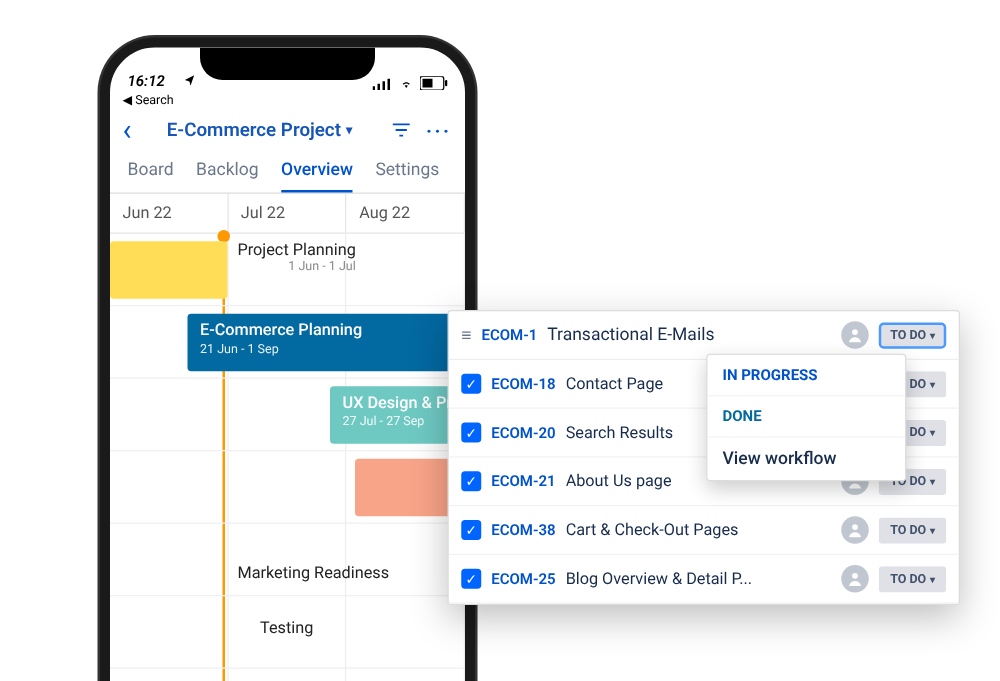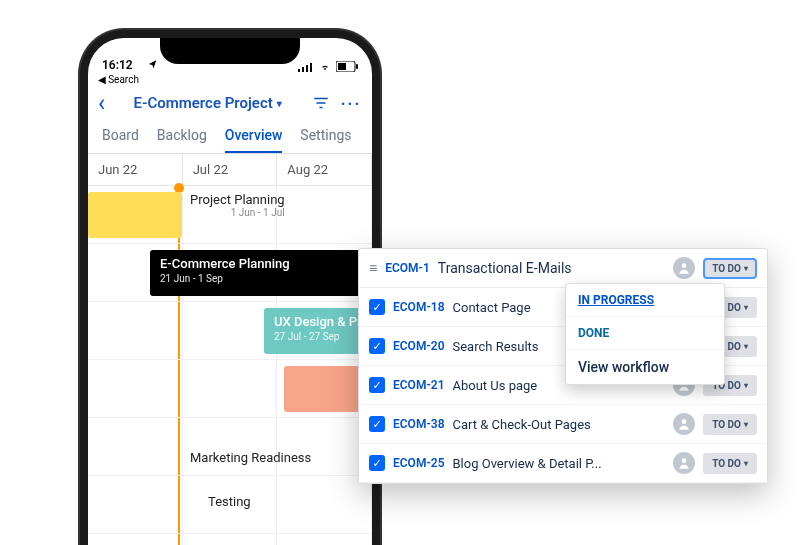--- a/index.html
+++ b/index.html
@@ -22,21 +22,21 @@
     width: 140px; height: 26px;
     background: #000;
     border-bottom-left-radius: 18px;
     border-bottom-right-radius: 18px;
     z-index: 10;
   }
   .status-bar {
     display: flex; justify-content: space-between; align-items: flex-end;
     height: 36px; padding: 0 14px 2px; font-size: 12px; font-weight: 600;
   }
-  .status-left { display: flex; align-items: flex-end; gap: 15px; }
+  .status-left { display: flex; align-items: flex-end; gap: 15px; font-style: italic; }
   .status-right { display: flex; align-items: center; gap: 4px; }
   .back-search { font-size:10px; padding-left:10px; color:#000; }
   .signal svg, .wifi svg, .battery svg { display:block; }
 
   .nav-row {
     display: flex; align-items: center; padding: 6px 10px; gap: 8px; color:#0052CC;
   }
   .back-chevron { font-size: 24px; line-height: 1; color:#0052CC; }
   .project-title-wrap { flex:1; display:flex; justify-content:center; align-items:center; gap:4px; font-size:15px; font-weight:600; color:#1656b9; }
   .nav-icon { width:22px; display:flex; justify-content:center; color:#0052CC; }
@@ -62,21 +62,21 @@
   }
 
   .epic-row { position:relative; height:58px; border-bottom:1px solid #f0f0f0; }
   .epic-bar {
     position:absolute; top:6px; height:46px; border-radius:3px; padding:6px 10px;
     font-size:12px; color:#fff; overflow:hidden; white-space:nowrap;
   }
   .epic-title { font-size:13px; font-weight:500; }
   .epic-dates { font-size:10px; opacity:0.9; margin-top:2px; }
   .yellow { background:#ffdd57; } 
-  .purple { background:#000000; }
+  .purple { background:#0369a1; }
   .teal   { background:#6fc9c3; }
   .salmon { background:#f8a488; }
   .label-after {
     position:absolute; top:6px; font-size:13px; color:#222;
   }
   .label-after .sub { font-size:10px; color:#888; }
 
   
   .panel {
     position:absolute; left:358px; top:248px; width:410px;
@@ -112,21 +112,21 @@
   .child-title { flex:1; color:#172B4D; white-space:nowrap; overflow:hidden; text-overflow:ellipsis; }
 
   
   .dropdown {
     position:absolute; top:34px; right:42px; width:160px;
     background:#fff; border:1px solid #ddd; border-radius:3px;
     box-shadow:0 6px 16px rgba(0,0,0,0.2); z-index:5;
   }
   .dropdown-item { padding:9px 12px; font-size:12px; font-weight:700; border-bottom:1px solid #f3f3f3; cursor:pointer; }
   .dropdown-item:last-child { border-bottom:none; font-weight:500; color:#172B4D; font-size:14px; }
-  .st-inprogress { color:#0052CC;text-decoration:underline; }
+  .st-inprogress { color:#0052CC; }
   .st-waiting { color:#0052CC; }
   .st-done { color:#0369a1; }
 </style>
 </head>
 <body>
 
 <div class="phone">
   <div class="notch"></div>
 
   <div class="status-bar">

